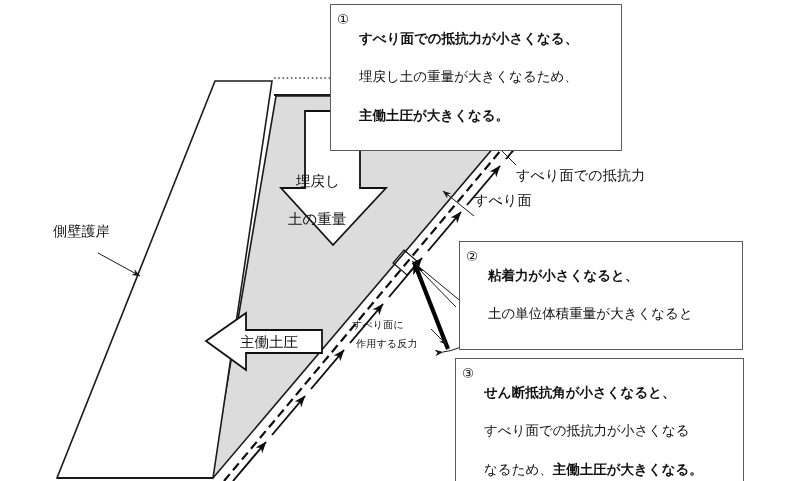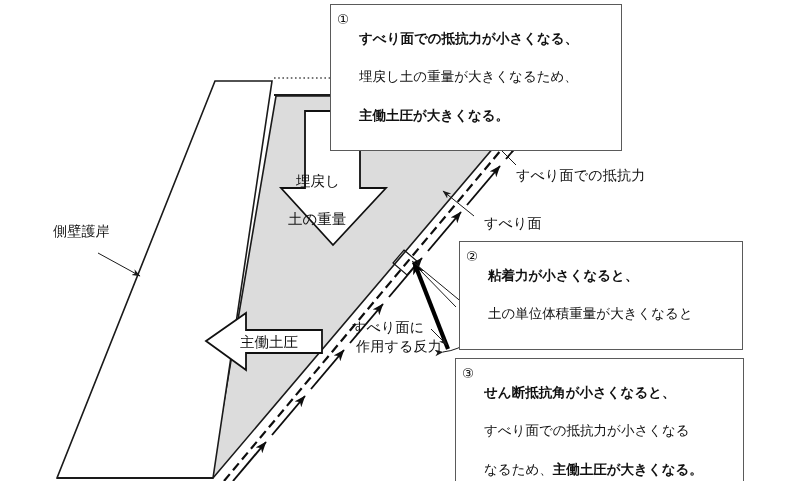--- a/index.html
+++ b/index.html
@@ -93,21 +93,21 @@
 
   .lbl {
     position: absolute;
     font-family: "DejaVu Sans", "Liberation Sans", sans-serif;
     color: #111111;
     white-space: pre;
     line-height: 1.38;
     letter-spacing: 0.2px;
   }
   .lbl-15 { font-size: 14px; }
-  .lbl-14 { font-size: 14px; }
+  .lbl-14 { font-size: 10px; }
 
   .arrow-text {
     position: absolute;
     font-family: "DejaVu Sans", "Liberation Sans", sans-serif;
     color: #111111;
     font-size: 14.5px;
     line-height: 1.28;
     text-align: left;
     white-space: pre;
   }
@@ -213,21 +213,21 @@
 
     <path class="leader" marker-end="url(#mk-thin)" d="M431,329 L447,345"></path>
 
     <path class="leader" marker-end="url(#mk-thin)" d="M489,334 L469,344"></path>
   </svg>
 
   <div class="lbl lbl-15" style="left:53px; top:222px;">側壁護岸</div>
 
   <div class="lbl lbl-15" style="left:516px; top:166px;">すべり面での抵抗力</div>
 
-  <div class="lbl lbl-15" style="left:474px; top:214px;margin-left:10px;">すべり面</div>
+  <div class="lbl lbl-15" style="left:474px; top:191px;">すべり面</div>
 
   <div class="lbl lbl-14" style="left:352px; top:318px;">すべり面に</div>
   <div class="lbl lbl-14" style="left:356px; top:337px;">作用する反力</div>
 
   <div class="lbl lbl-15" style="left:474px; top:326px;">せん断抵抗角</div>
 
   <div class="arrow-text" style="left:296px; top:172px; width:78px;">埋戻し</div>
   <div class="arrow-text" style="left:288px; top:191px; width:94px;margin-top:19px;">土の重量</div>
 
   <div class="arrow-text" style="left:240px; top:333px; width:82px;">主働土圧</div>

